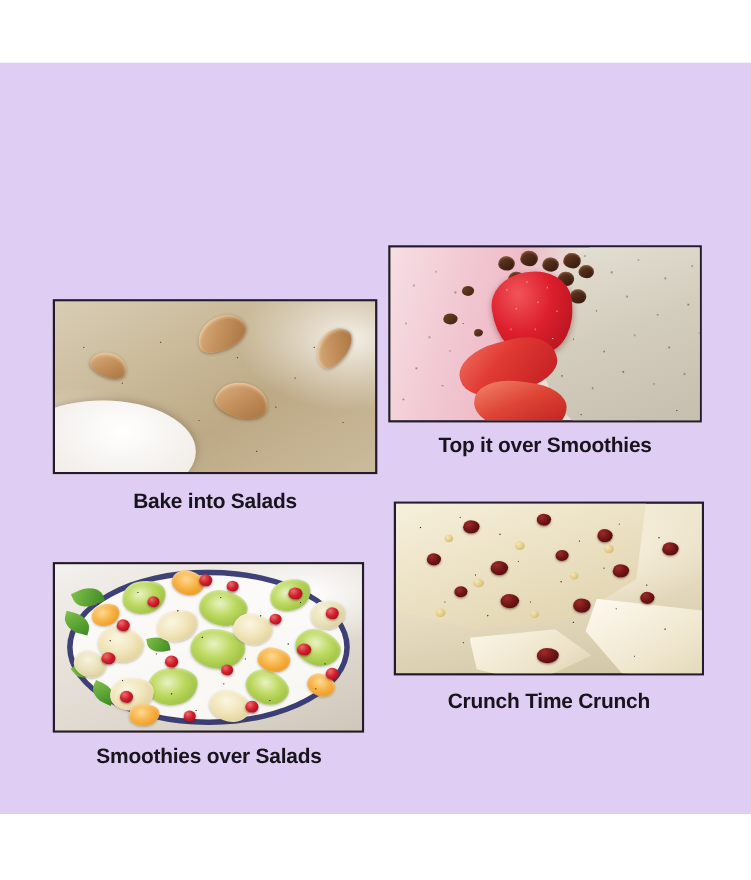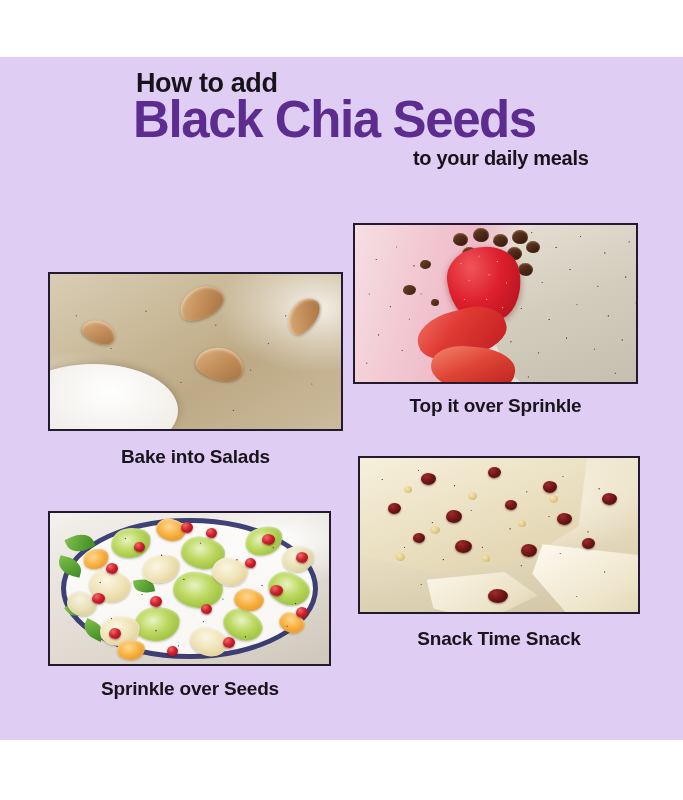--- a/index.html
+++ b/index.html
@@ -401,25 +401,20 @@
     background: radial-gradient(circle at 35% 30%, #f6e7b6 0%, #dfc683 60%, #c2a55f 100%);
   }
 </style>
 </head>
 <body>
 
 <div id="infographic">
 
   <div class="lavender-panel"></div>
 
-  <div class="header">
-    <div class="kicker">How to add</div>
-    <div class="headline">Black Chia Seeds</div>
-    <div class="subline">to your daily meals</div>
-  </div>
 
   <div class="card" id="card-granola">
     <div class="photo-frame">
       <div class="photo">
         <div class="granola-bg"></div>
         <div class="almond a1"></div>
         <div class="almond a2"></div>
         <div class="almond a3"></div>
         <div class="almond a4"></div>
         <div class="bowl-rim"></div>
@@ -448,21 +443,21 @@
         <div class="choc-chip" style="left:54%;top:14%;width:15px;height:13px;"></div>
         <div class="choc-chip" style="left:61%;top:10%;width:14px;height:12px;"></div>
         <div class="choc-chip" style="left:58%;top:24%;width:15px;height:13px;"></div>
         <div class="choc-chip" style="left:51%;top:27%;width:13px;height:11px;"></div>
 
         <div class="strawberry sb-whole"></div>
         <div class="strawberry sb-slice-a"></div>
         <div class="strawberry sb-slice-b"></div>
       </div>
     </div>
-    <div class="caption">Top it over Sprinkle</div>
+    <div class="caption">Top it over Smoothies</div>
   </div>
 
   <div class="card" id="card-salad">
     <div class="photo-frame">
       <div class="photo">
         <div class="salad-bg"></div>
         <div class="plate-rim"></div>
 
         <div class="mint" style="left:6%;top:14%;width:26px;height:18px;transform:rotate(-25deg);"></div>
         <div class="mint" style="left:3%;top:30%;width:24px;height:17px;transform:rotate(15deg);"></div>
@@ -505,21 +500,21 @@
         <div class="pom" style="left:79%;top:48%;width:13px;height:11px;"></div>
         <div class="pom" style="left:88%;top:62%;width:12px;height:11px;"></div>
         <div class="pom" style="left:62%;top:82%;width:12px;height:11px;"></div>
         <div class="pom" style="left:42%;top:88%;width:11px;height:10px;"></div>
         <div class="pom" style="left:21%;top:76%;width:12px;height:11px;"></div>
         <div class="pom" style="left:70%;top:30%;width:11px;height:10px;"></div>
 
         <div class="salad-seeds"></div>
       </div>
     </div>
-    <div class="caption">Sprinkle over Seeds</div>
+    <div class="caption">Smoothies over Salads</div>
   </div>
 
   <div class="card" id="card-crunch">
     <div class="photo-frame">
       <div class="photo">
         <div class="crunch-bg"></div>
         <div class="bark-slab slab-main"></div>
         <div class="bark-slab slab-b"></div>
         <div class="bark-slab slab-c"></div>
 
@@ -541,16 +536,16 @@
 
         <div class="crumb" style="left:16%;top:18%;width:8px;height:7px;"></div>
         <div class="crumb" style="left:39%;top:22%;width:9px;height:8px;"></div>
         <div class="crumb" style="left:57%;top:40%;width:8px;height:7px;"></div>
         <div class="crumb" style="left:25%;top:44%;width:10px;height:8px;"></div>
         <div class="crumb" style="left:13%;top:62%;width:9px;height:8px;"></div>
         <div class="crumb" style="left:44%;top:63%;width:8px;height:7px;"></div>
         <div class="crumb" style="left:68%;top:24%;width:9px;height:8px;"></div>
       </div>
     </div>
-    <div class="caption">Snack Time Snack</div>
+    <div class="caption">Crunch Time Crunch</div>
   </div>
 
 </div>
 
 </body></html>

